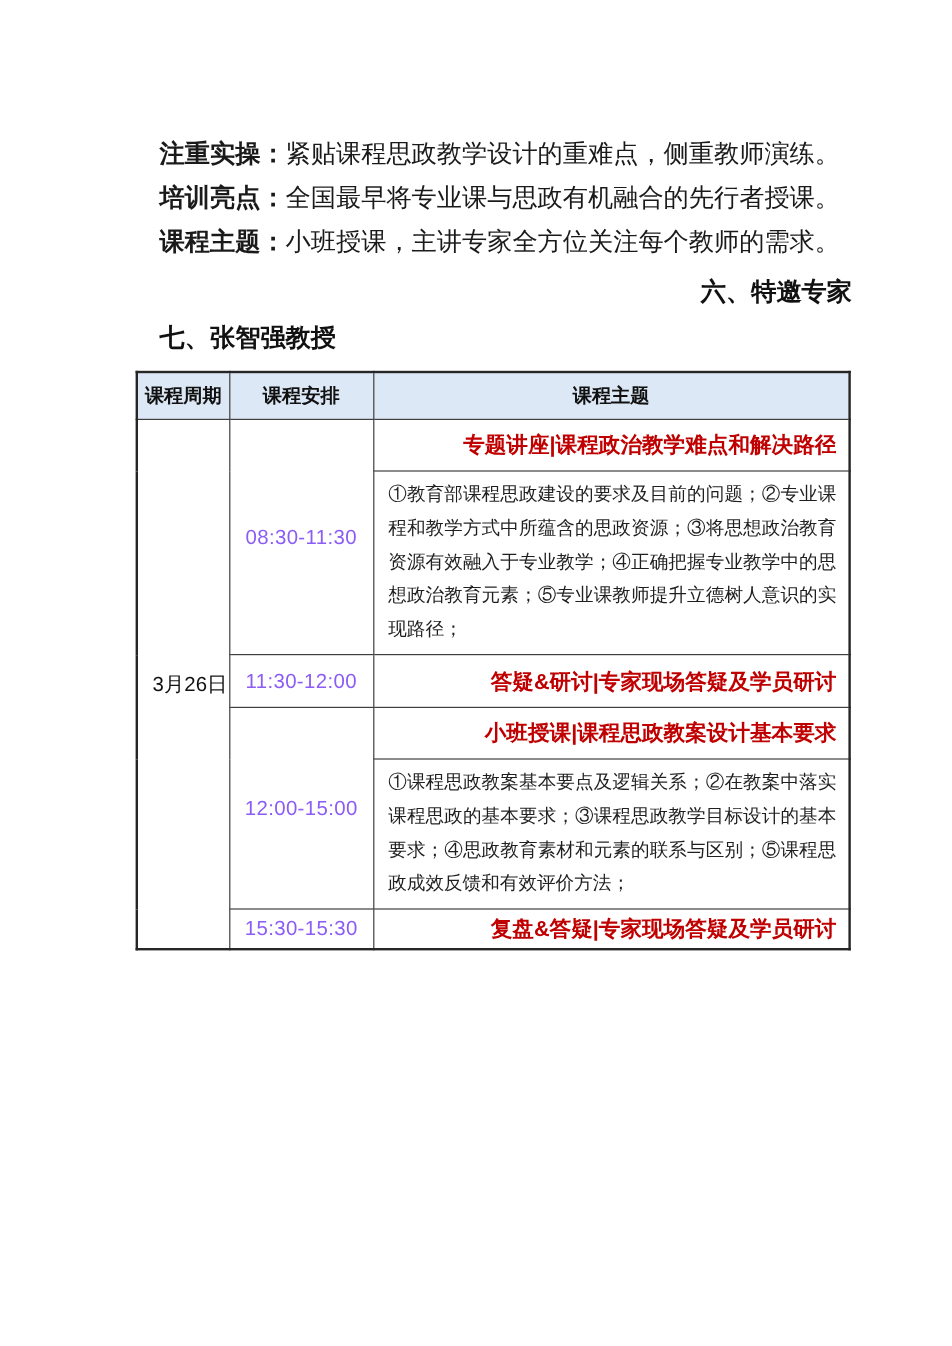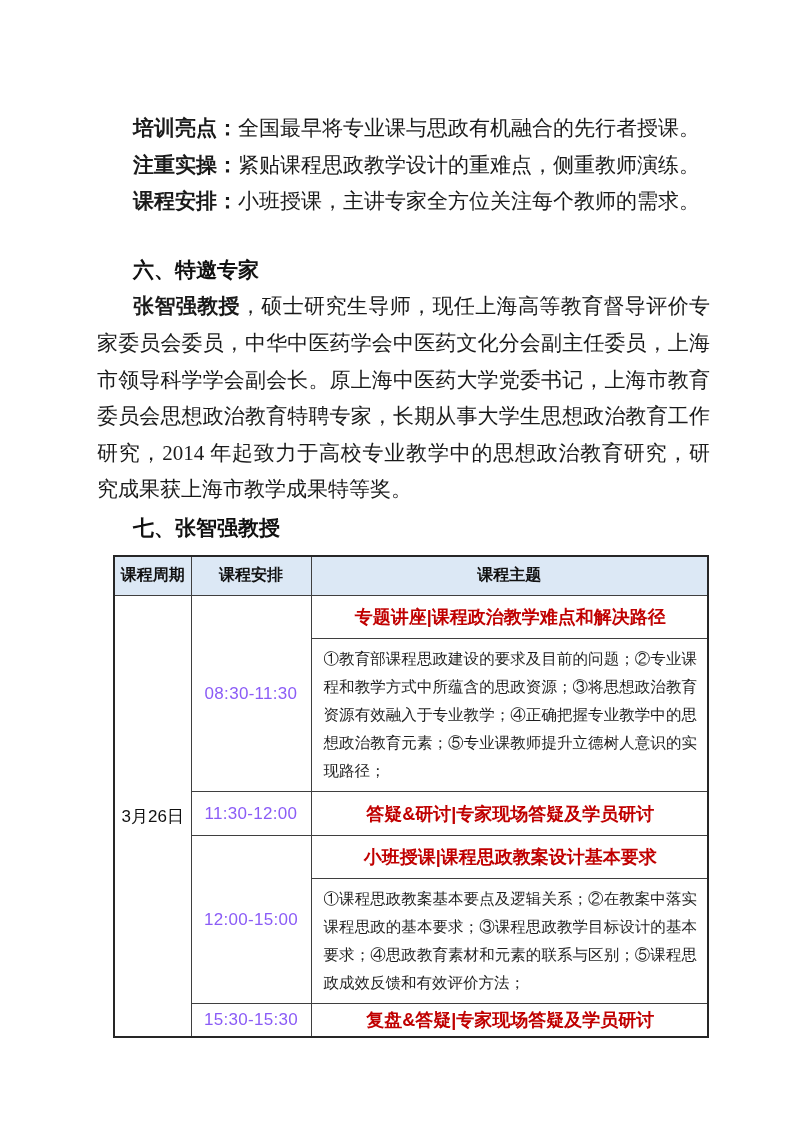--- a/index.html
+++ b/index.html
@@ -9,68 +9,67 @@
   }
   .content{position:absolute;left:97px;top:110px;width:613px;}
   
   .hl{margin:0;font-size:21px;line-height:36.6px;text-align:justify;text-indent:36px;}
   .hl b{font-weight:700;}
   
   .sec-heading{
     margin:0;font-family:"Liberation Sans", sans-serif;font-weight:700;
     font-size:21px;line-height:36.6px;text-indent:36px;color:#111;
   }
-  .sec-heading.experts{margin-top:32px;}
+  .sec-heading.experts{margin-top:6px;text-align:right;}
   .sec-heading.schedule{margin-top:2px;margin-bottom:8px;}
   
   .bio{margin:0;font-size:21px;line-height:36.6px;text-align:justify;text-indent:36px;}
   .bio b{font-weight:700;}
   
   table.schedule{
     margin-left:16px;border-collapse:collapse;table-layout:fixed;width:594px;
     font-family:"Liberation Sans", sans-serif;border:2px solid #262626;
   }
   table.schedule col.c1{width:77px;}
   table.schedule col.c2{width:120px;}
   table.schedule col.c3{width:397px;}
   table.schedule th, table.schedule td{border:1px solid #3f3f3f;}
   table.schedule thead tr{height:40px;}
   table.schedule th{
     background:#dce8f5;font-size:16px;font-weight:700;color:#111;text-align:center;
   }
-  td.date-cell{font-size:17px;text-align:center;vertical-align:middle;color:#111;margin-left:35px;}
+  td.date-cell{font-size:17px;text-align:right;vertical-align:middle;color:#111;margin-left:35px;}
   td.time-cell{font-size:17px;text-align:center;vertical-align:middle;color:#8b5cf6;letter-spacing:0.3px;}
   td.title-cell{
-    font-size:18px;font-weight:700;color:#c00000;text-align:center;
+    font-size:18px;font-weight:700;color:#c00000;text-align:right;
     padding:4px 10px 4px 12px;vertical-align:middle;
   }
   td.detail-cell{
     font-size:15.5px;color:#1f1f1f;text-align:justify;line-height:28px;
     padding:6px 10px 6px 12px;vertical-align:middle;
   }
   tr.row-title{height:43px;}
   tr.row-detail{height:113px;padding-left:39px;}
   tr.row-single{height:44px;}
   tr.row-last{height:20px;}
 </style>
 </head>
 <body>
 
 <div class="page">
   <div class="content">
 
     <section>
+      <p class="hl"><b>注重实操：</b><span>紧贴课程思政教学设计的重难点，侧重教师演练。</span></p>
       <p class="hl"><b>培训亮点：</b><span>全国最早将专业课与思政有机融合的先行者授课。</span></p>
-      <p class="hl"><b>注重实操：</b><span>紧贴课程思政教学设计的重难点，侧重教师演练。</span></p>
-      <p class="hl"><b>课程安排：</b><span>小班授课，主讲专家全方位关注每个教师的需求。</span></p>
+      <p class="hl"><b>课程主题：</b><span>小班授课，主讲专家全方位关注每个教师的需求。</span></p>
     </section>
 
     <h2 class="sec-heading experts">六、特邀专家</h2>
 
-    <p class="bio"><b>张智强教授</b><span>，硕士研究生导师，现任上海高等教育督导评价专家委员会委员，中华中医药学会中医药文化分会副主任委员，上海市领导科学学会副会长。原上海中医药大学党委书记，上海市教育委员会思想政治教育特聘专家，长期从事大学生思想政治教育工作研究，2014 年起致力于高校专业教学中的思想政治教育研究，研究成果获上海市教学成果特等奖。</span></p>
 
     <h2 class="sec-heading schedule">七、张智强教授</h2>
 
     <table class="schedule">
       <colgroup>
           <col class="c1">
           <col class="c2">
           <col class="c3">
         </colgroup>
       <thead>

